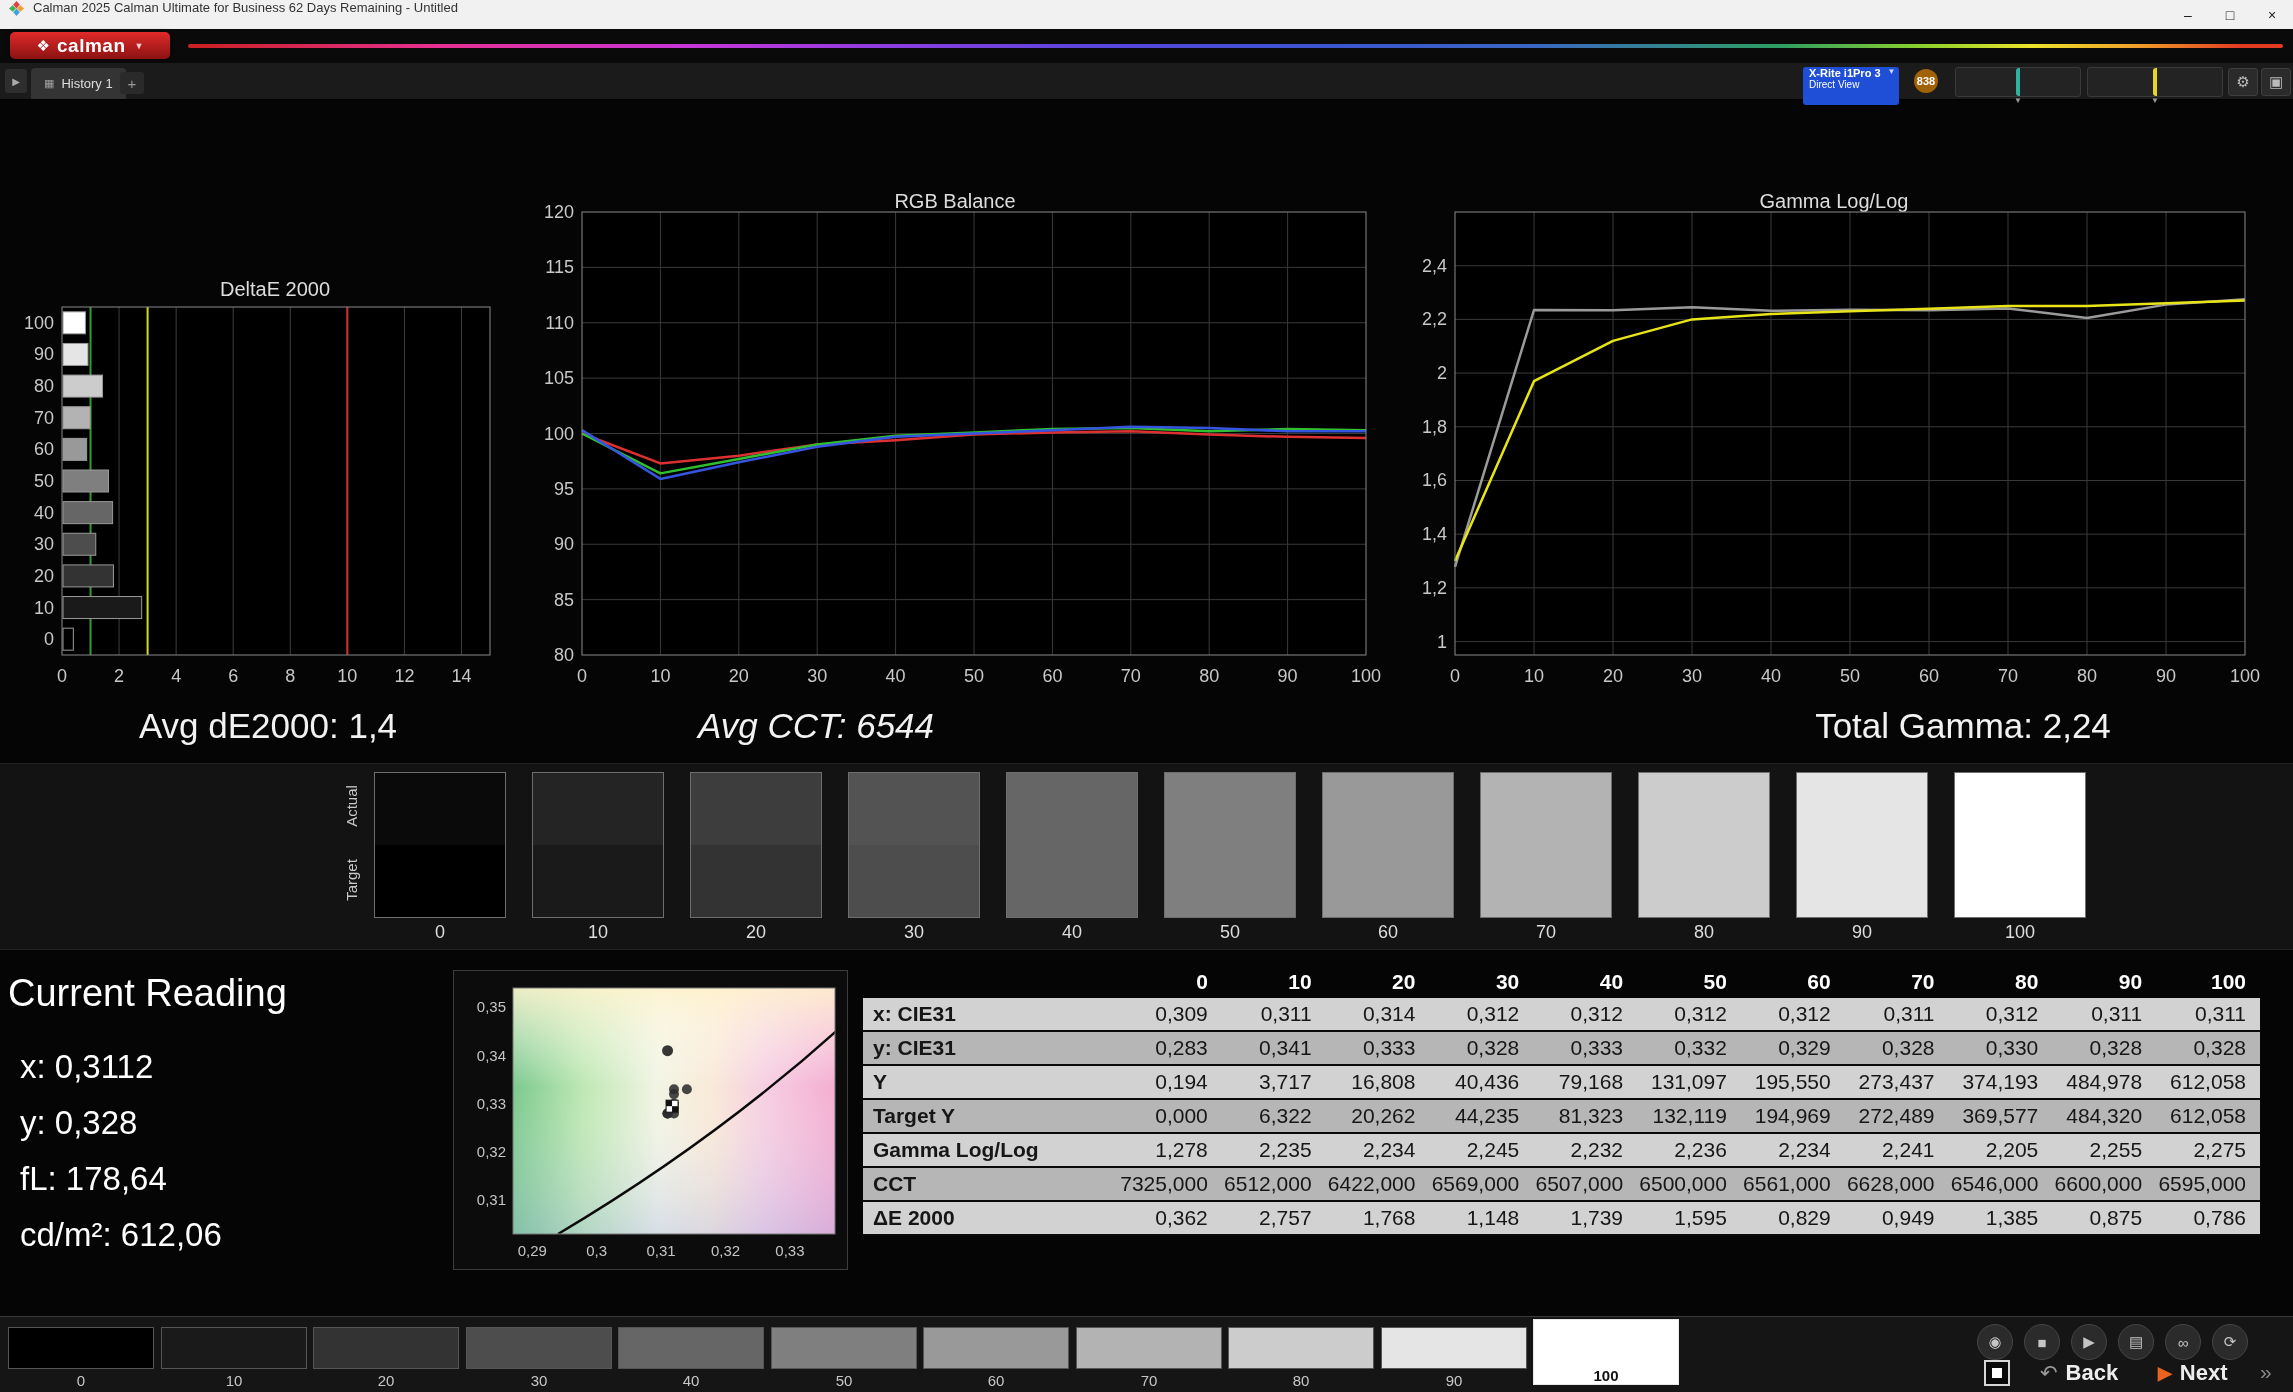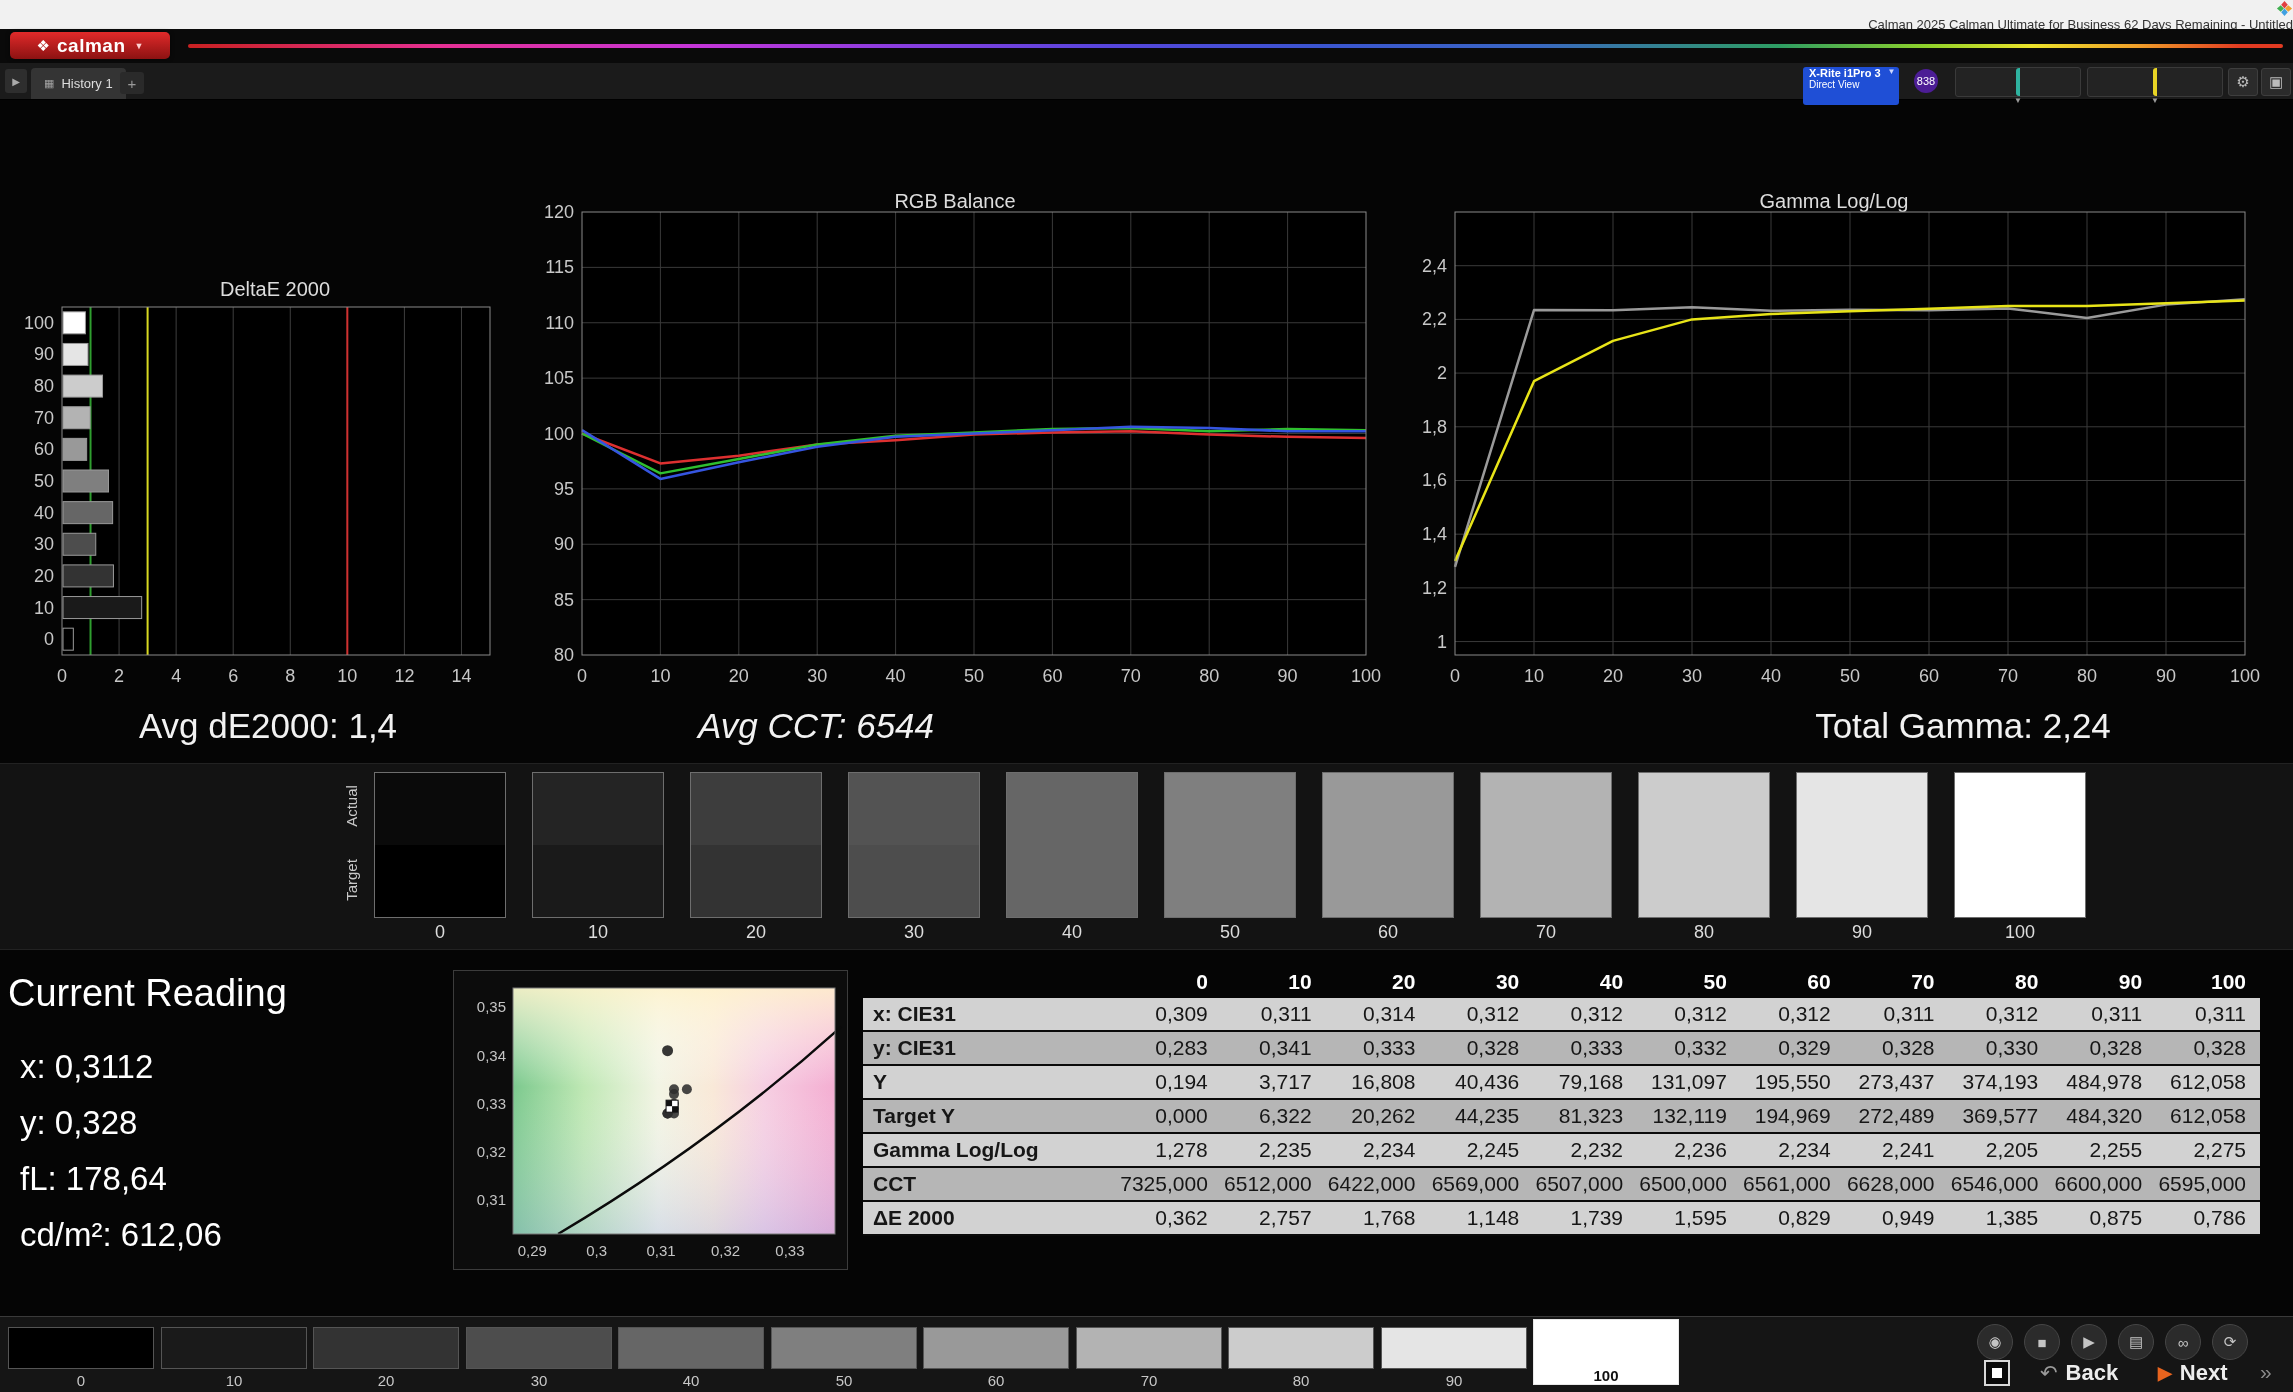--- a/index.html
+++ b/index.html
@@ -1,21 +1,21 @@
 <!DOCTYPE html>
 <html><head>
 <meta charset="utf-8">
 <style>
   html,body{margin:0;padding:0;background:#000;}
   body{font-family:"Liberation Sans",sans-serif;}
   .window{position:relative;width:2293px;height:1392px;background:#050505;overflow:hidden;}
   svg text{font-family:"Liberation Sans",sans-serif;}
 
   
-  .titlebar{position:absolute;top:0;left:0;width:100%;height:29px;background:#f1f1f1;border-bottom:1px solid #0369a1;display:flex;align-items:flex-end;flex-direction:column;}
+  .titlebar{position:absolute;top:0;left:0;width:100%;height:29px;background:#f1f1f1;border-bottom:1px solid #0369a1;display:flex;align-items:flex-start;}
   .app-icon{width:17px;height:17px;margin-left:8px;flex:0 0 auto;}
   .title-text{font-size:13px;color:#333;margin-left:8px;white-space:nowrap;}
   .win-buttons{margin-left:auto;display:flex;height:100%;}
   .win-btn{width:42px;height:100%;display:flex;align-items:center;justify-content:center;font-size:14px;color:#222;}
 
   
   .toolbar{position:absolute;top:29px;left:0;width:100%;height:34px;background:#0a0a0a;}
   .rainbow{position:absolute;left:188px;right:10px;top:15px;height:4px;border-radius:2px;
     background:linear-gradient(90deg,#c92121 0%,#e63093 12%,#c636d8 24%,#8a3ee0 34%,#5746dd 44%,#3b55d0 54%,#3a66c4 64%,#2e9e63 76%,#8fd22b 83%,#ece32b 88%,#f0a02a 93%,#e23b22 98%);}
   .logo{position:absolute;left:10px;top:3px;height:27px;width:160px;border-radius:5px;
@@ -29,21 +29,21 @@
   .history-arrow{position:absolute;left:5px;top:6px;width:22px;height:24px;background:#2e2e2e;color:#aaa;font-size:10px;display:flex;align-items:center;justify-content:center;border-radius:3px;}
   .history-tab{position:absolute;left:31px;top:5px;height:31px;padding:0 13px;background:#343434;color:#ddd;font-size:13px;display:flex;align-items:center;gap:7px;border-radius:4px 4px 0 0;}
   .tab-ic{font-size:11px;color:#9f9f9f;}
   .add-tab{position:absolute;left:120px;top:9px;width:24px;height:22px;background:#2a2a2a;color:#9a9a9a;display:flex;align-items:center;justify-content:center;font-size:15px;border-radius:3px;}
   .meter-blue{position:absolute;left:1803px;top:4px;width:96px;height:38px;background:#1f4fd6;border-radius:3px;display:flex;color:#fff;}
   .meter-blue .lines{flex:1;padding-left:6px;line-height:1.1;}
   .m-l1{font-size:11px;font-weight:bold;}
   .m-l2{font-size:10px;}
   .caret{width:15px;color:#cdd8ff;font-size:8px;text-align:center;}
   .caret-gray{width:16px;color:#9a9a9a;font-size:8px;text-align:center;}
-  .badge{position:absolute;left:1914px;top:6px;width:24px;height:24px;border-radius:50%;background:#4c1d95;color:#fff;font-size:11px;font-weight:normal;display:flex;align-items:center;justify-content:center;}
+  .badge{position:absolute;left:1914px;top:6px;width:24px;height:24px;border-radius:50%;background:#a16207;color:#fff;font-size:11px;font-weight:bold;display:flex;align-items:center;justify-content:center;}
   .meter-dark{position:absolute;top:4px;height:28px;background:#232323;border:1px solid #3a3a3a;border-radius:3px;display:flex;align-items:center;color:#ddd;flex-direction:column;}
   #meter-forge{left:1955px;width:124px;font-size:12px;}
   #meter-ddc{left:2087px;width:134px;font-size:10.5px;}
   .accent{width:4px;height:100%;border-radius:3px 0 0 3px;flex:0 0 auto;}
   .meter-dark .m-text{flex:1;padding-left:7px;white-space:nowrap;overflow:hidden;}
   .sq-btn{position:absolute;top:5px;width:28px;height:26px;background:#2b2b2b;border:1px solid #3e3e3e;border-radius:3px;color:#bbb;display:flex;align-items:center;justify-content:center;font-size:15px;}
   #gear-btn{left:2228px;}
   #extra-btn{left:2261px;}
 
   

